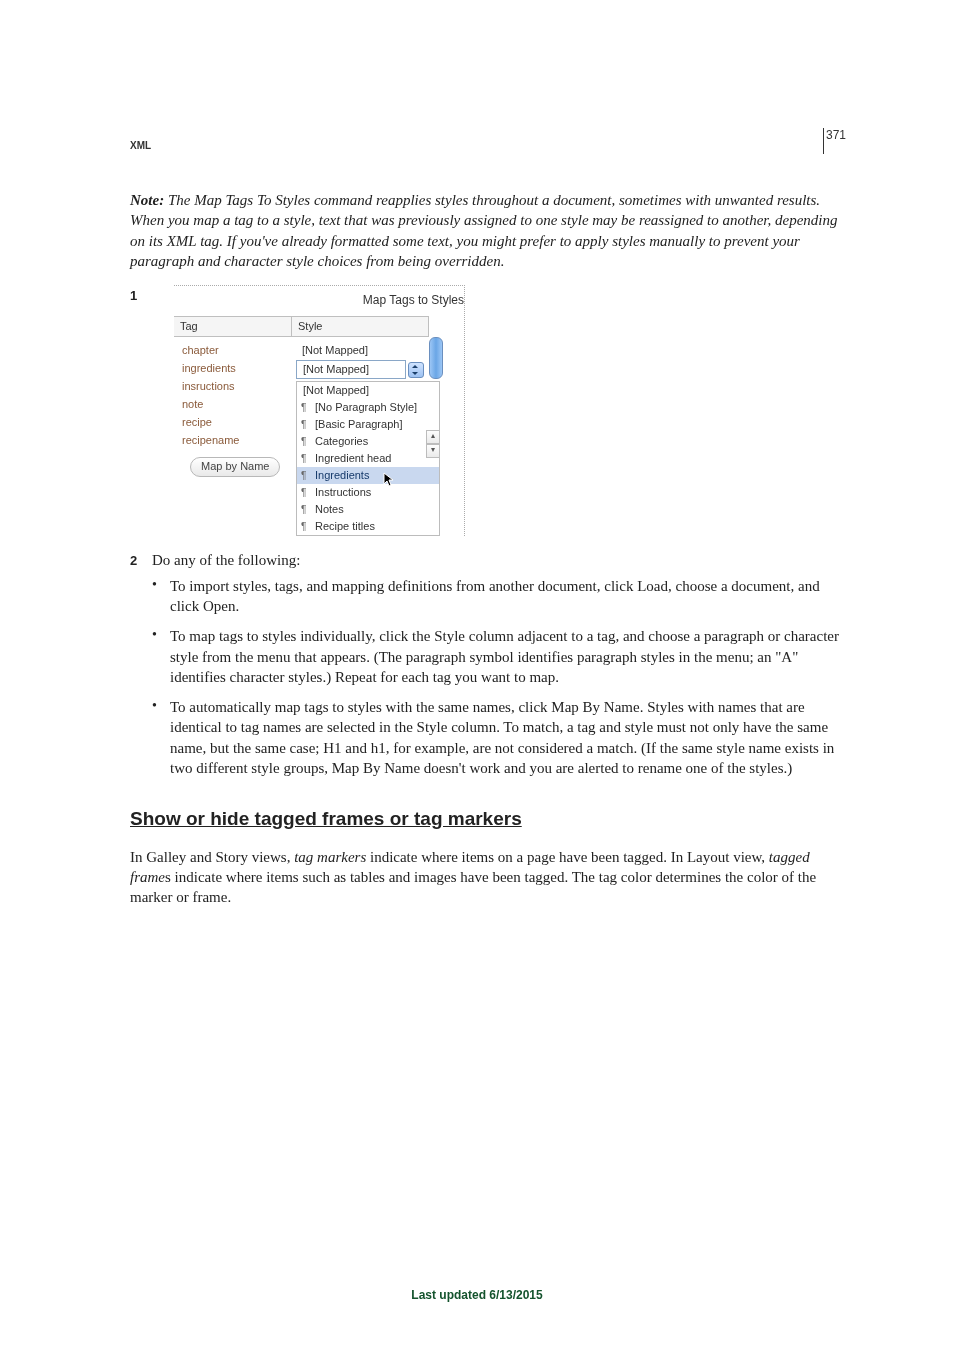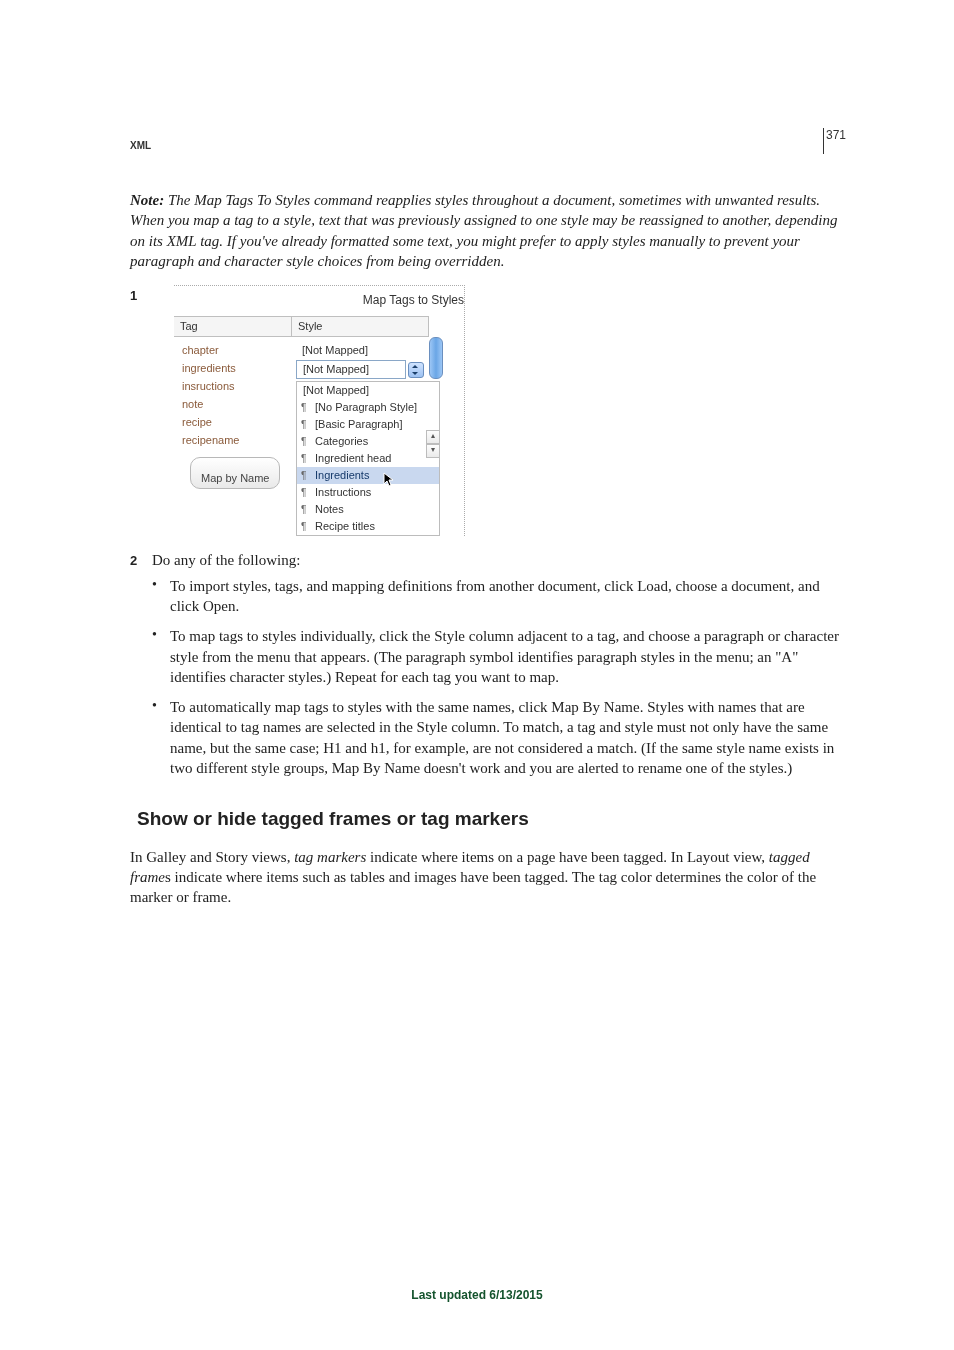--- a/index.html
+++ b/index.html
@@ -92,21 +92,22 @@
     position: absolute;
     left: 0;
     top: 0;
     font-size: 14px;
   }
   h2.subhead {
     font-family: "Myriad Pro", "Helvetica Neue", Arial, sans-serif;
     font-weight: 700;
     font-size: 19px;
     color: #222;
-    margin: 28px 0 8px 7px;
+    margin: 28px 0 8px 0;
+    text-decoration: underline;
   }
   .footer {
     position: absolute;
     bottom: 48px;
     left: 0;
     width: 100%;
     text-align: center;
     font-family: "Myriad Pro", "Helvetica Neue", Arial, sans-serif;
     font-size: 12px;
     font-weight: 700;
@@ -161,21 +162,21 @@
     font-size: 11px;
     line-height: 18px;
   }
   .map-btn-row {
     padding: 8px 0 10px 8px;
   }
   .map-btn {
     display: inline-block;
     font-size: 11px;
     color: #444;
-    padding: 13px 10px 2px 10px;
+    padding: 1px 10px 2px 10px;
     border: 1px solid #b8b8b8;
     border-radius: 10px;
     background: linear-gradient(#ffffff, #e9e9e9);
   }
   .style-col {
     width: 150px;
     box-sizing: border-box;
     padding: 4px 0 0 4px;
     position: relative;
   }

